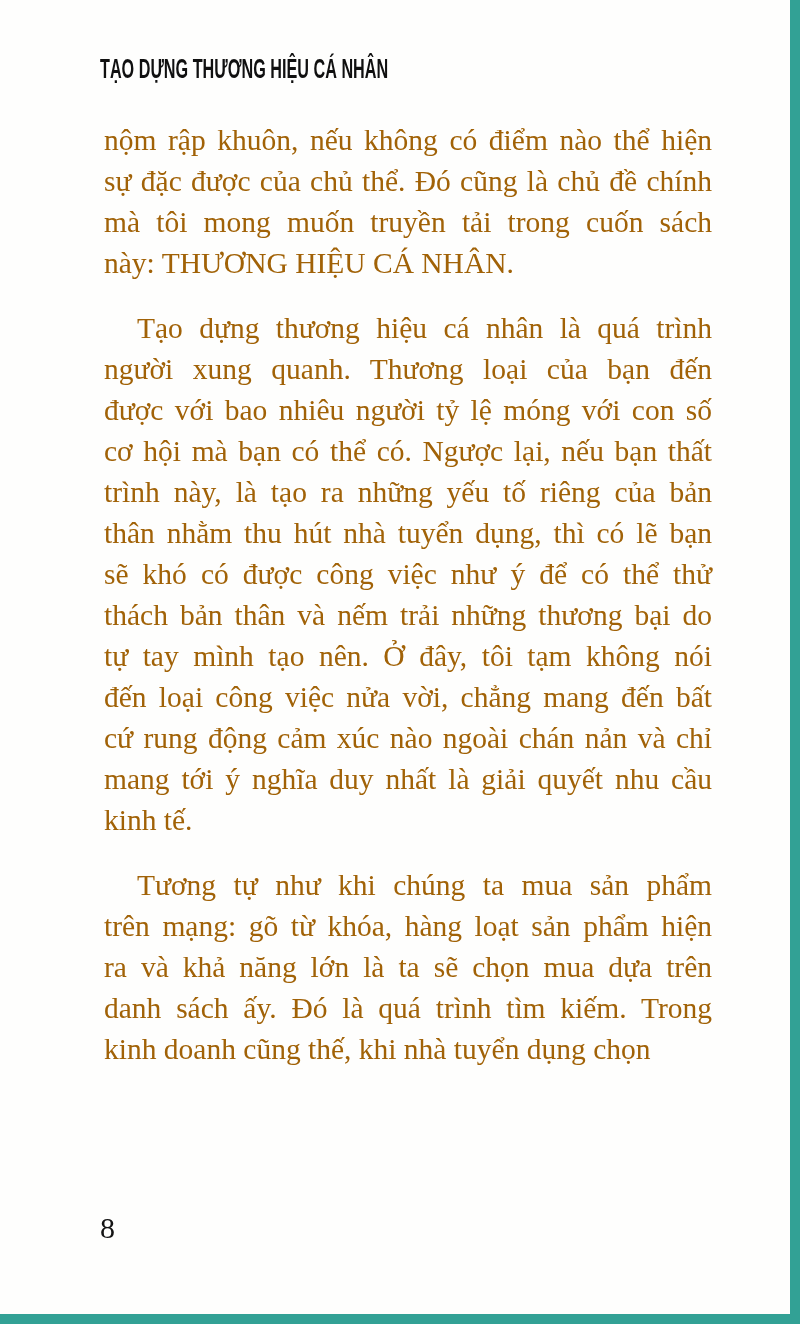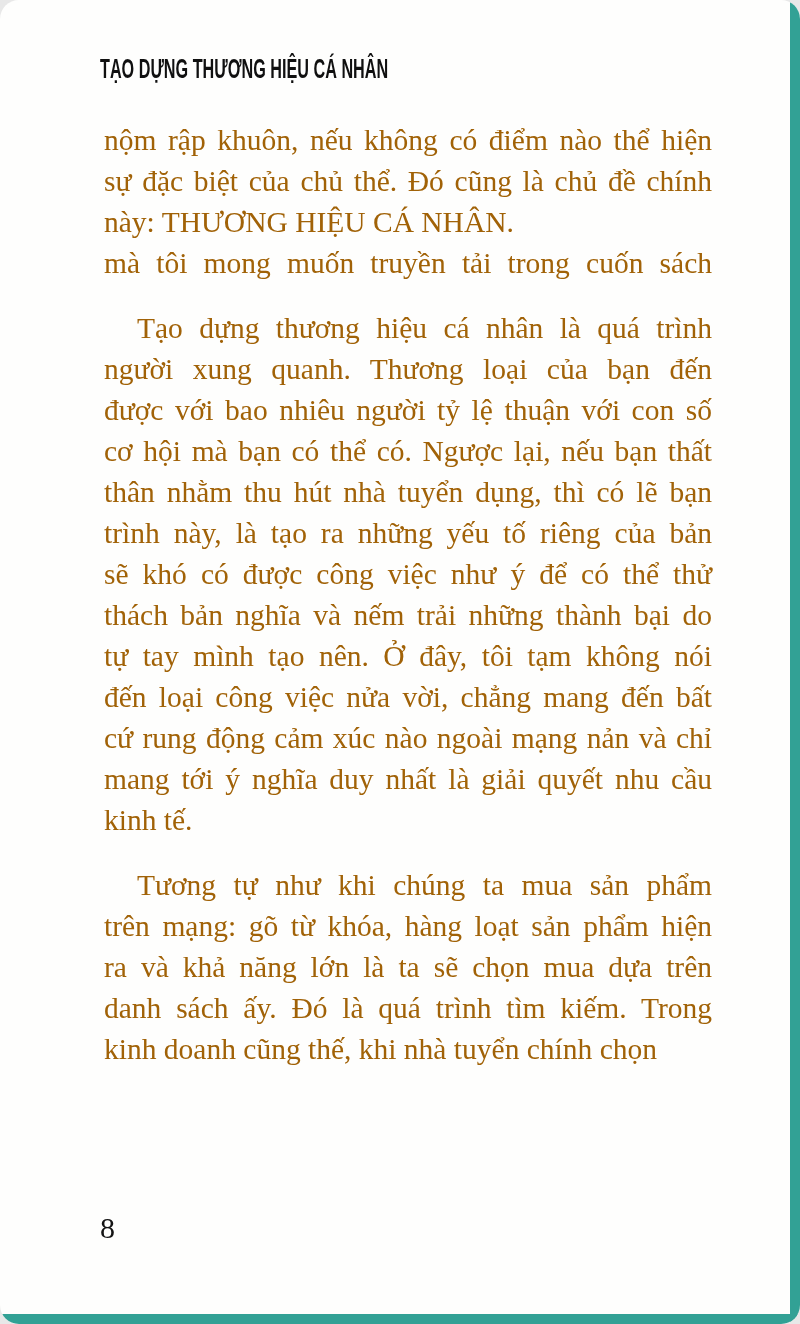--- a/index.html
+++ b/index.html
@@ -4,21 +4,20 @@
 <style>
   html,body { margin:0; padding:0; background:#e8e8e8; }
   .page {
     position:relative;
     width:800px; height:1324px;
     margin:0 auto;
     background:#fefefd;
     overflow:hidden;
     font-family:"Liberation Serif", serif;
     color:#171717;
-    border-radius:19px;
   }
   .running-header {
     position:absolute; left:100px; top:56px;
     font-family:"Liberation Sans", sans-serif;
     font-weight:700;
     font-size:27px;
     line-height:27px;
     white-space:nowrap;
     letter-spacing:0px;
     transform:scaleX(0.60);
@@ -54,45 +53,45 @@
 </style>
 </head>
 <body>
 
 <div class="page">
   <div class="running-header">TẠO DỰNG THƯƠNG HIỆU CÁ NHÂN</div>
 
   <main class="body-text">
       <div class="para">
         <div class="line">nộm rập khuôn, nếu không có điểm nào thể hiện</div>
-        <div class="line">sự đặc biệt của chủ thể. Đó cũng là chủ đề chính</div>
+        <div class="line">sự đặc được của chủ thể. Đó cũng là chủ đề chính</div>
+        <div class="line">mà tôi mong muốn truyền tải trong cuốn sách</div>
         <div class="line last">này: THƯƠNG HIỆU CÁ NHÂN.</div>
-        <div class="line">mà tôi mong muốn truyền tải trong cuốn sách</div>
       </div>
       <div class="para">
         <div class="line first-indent">Tạo dựng thương hiệu cá nhân là quá trình</div>
         <div class="line">người xung quanh. Thương loại của bạn đến</div>
-        <div class="line">được với bao nhiêu người tỷ lệ thuận với con số</div>
+        <div class="line">được với bao nhiêu người tỷ lệ móng với con số</div>
         <div class="line">cơ hội mà bạn có thể có. Ngược lại, nếu bạn thất</div>
+        <div class="line">trình này, là tạo ra những yếu tố riêng của bản</div>
         <div class="line">thân nhằm thu hút nhà tuyển dụng, thì có lẽ bạn</div>
-        <div class="line">trình này, là tạo ra những yếu tố riêng của bản</div>
         <div class="line">sẽ khó có được công việc như ý để có thể thử</div>
-        <div class="line">thách bản nghĩa và nếm trải những thành bại do</div>
+        <div class="line">thách bản thân và nếm trải những thương bại do</div>
         <div class="line">tự tay mình tạo nên. Ở đây, tôi tạm không nói</div>
         <div class="line">đến loại công việc nửa vời, chẳng mang đến bất</div>
-        <div class="line">cứ rung động cảm xúc nào ngoài mạng nản và chỉ</div>
+        <div class="line">cứ rung động cảm xúc nào ngoài chán nản và chỉ</div>
         <div class="line">mang tới ý nghĩa duy nhất là giải quyết nhu cầu</div>
         <div class="line last">kinh tế.</div>
       </div>
       <div class="para">
         <div class="line first-indent">Tương tự như khi chúng ta mua sản phẩm</div>
         <div class="line">trên mạng: gõ từ khóa, hàng loạt sản phẩm hiện</div>
         <div class="line">ra và khả năng lớn là ta sẽ chọn mua dựa trên</div>
         <div class="line">danh sách ấy. Đó là quá trình tìm kiếm. Trong</div>
-        <div class="line last">kinh doanh cũng thế, khi nhà tuyển chính chọn</div>
+        <div class="line last">kinh doanh cũng thế, khi nhà tuyển dụng chọn</div>
       </div>
     </main>
 
   <div class="pagenum">8</div>
 
   <div class="page-edge right-edge" style="background: rgb(50, 161, 149);"></div>
   <div class="page-edge bottom-edge" style="background: rgb(50, 161, 149);"></div>
 </div>
 
 </body></html>

